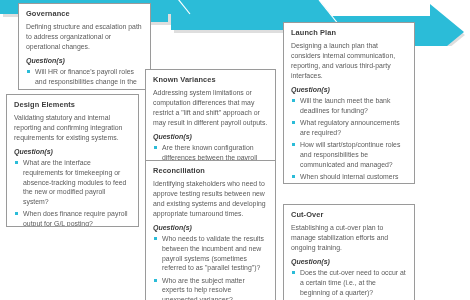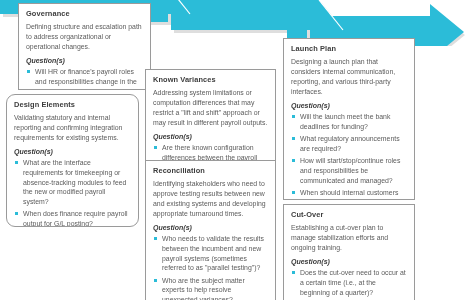--- a/index.html
+++ b/index.html
@@ -113,24 +113,24 @@
   }
   .tail-note {
     font-size: 6.9px;
     line-height: 1.45;
     color: #5b5b5b;
     margin: 3px 0 0 0;
   }
 
   
   #card-governance     { left: 6px;   top: 3px;   width: 133px; height: 87px; margin-left: 12px; }
-  #card-design         { left: 6px;   top: 94px;  width: 133px; height: 133px; border-radius: 9px; }
+  #card-design         { left: 6px;   top: 94px;  width: 133px; height: 133px; }
   #card-variances      { left: 145px; top: 21px;  width: 131px; height: 135px; margin-top: 48px; }
   #card-reconciliation { left: 145px; top: 160px; width: 131px; height: 144px; }
-  #card-launchplan     { left: 283px; top: 38px;  width: 132px; height: 162px; }
+  #card-launchplan     { left: 283px; top: 22px;  width: 132px; height: 162px; }
   #card-cutover        { left: 283px; top: 204px; width: 132px; height: 100px; }
 </style>
 </head>
 <body>
 
 <div class="band">
   <svg width="470" height="62" viewBox="0 0 470 62" xmlns="http://www.w3.org/2000/svg">
 
     <g opacity="0.45" transform="translate(3,3)">
       <path d="M 0 0 L 142 0 L 166 0 L 190 30 L 166 30 L 0 30 Z" fill="#b8b8b8"></path>

